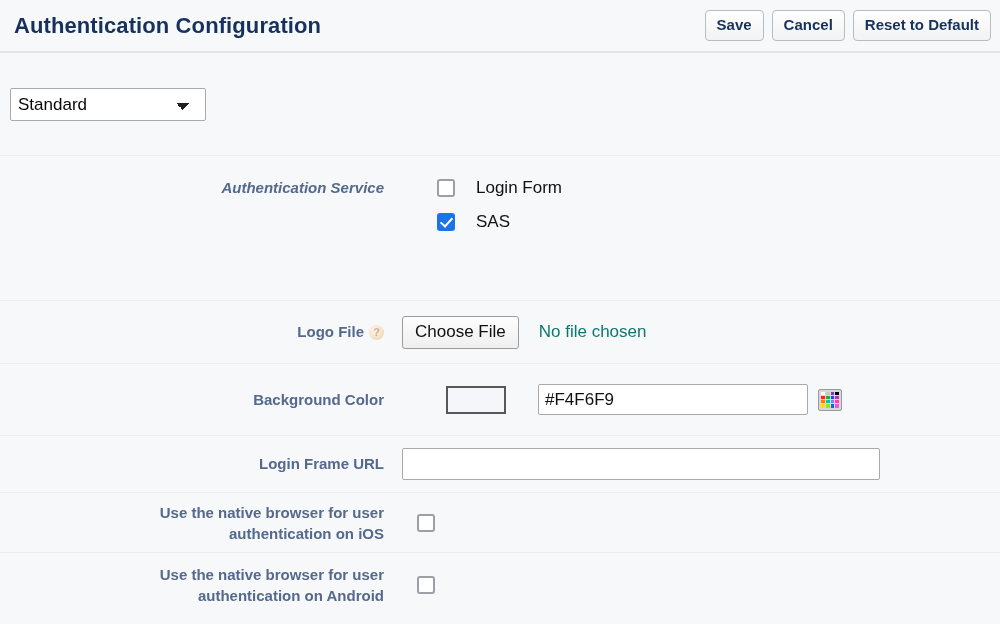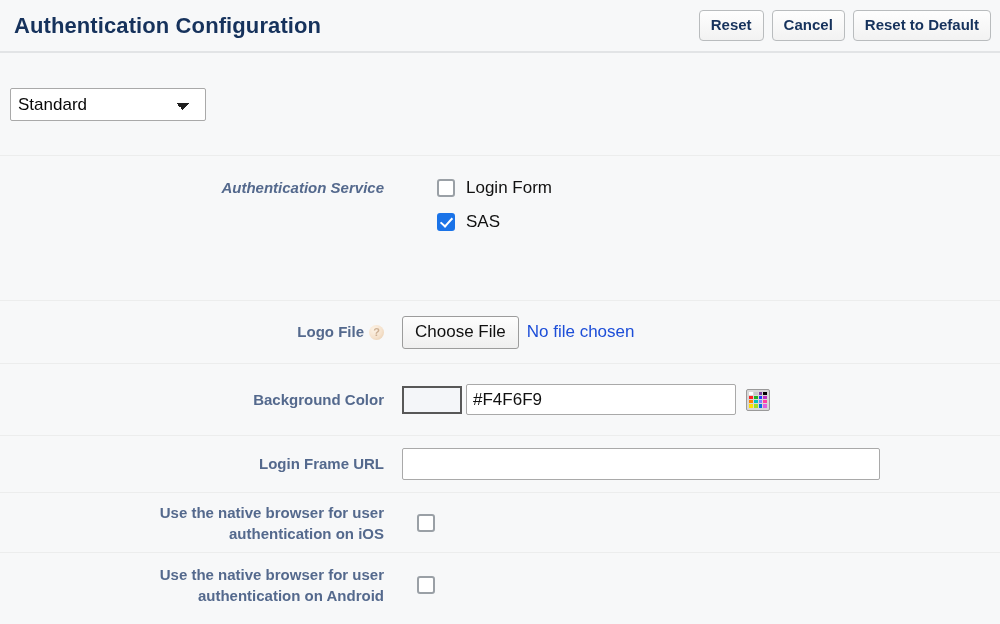--- a/index.html
+++ b/index.html
@@ -103,21 +103,21 @@
     font-size: 11px;
     font-weight: bold;
     line-height: 15px;
     color: #cdb094;
   }
 
   
   .row-logintype  { height: 103px; }
   .row-authsvc    { height: 145px; align-items: flex-start; }
   .row-logofile   { height: 63px; }
-  .row-bgcolor    { height: 72px; }
+  .row-bgcolor    { height: 72px; gap: 44px; }
   .row-frameurl   { height: 57px; }
   .row-ios        { height: 60px; }
   .row-android    { height: 63px; border-bottom: none; }
 
   .row-authsvc .row-label { padding-top: 22px; font-style: italic; }
   .row-authsvc .row-field { padding-top: 22px; }
 
   
   select.select-ctl {
     font-family: "Liberation Sans", sans-serif;
@@ -136,21 +136,21 @@
       linear-gradient(45deg, transparent 50%, #202020 50%),
       linear-gradient(135deg, #202020 50%, transparent 50%);
     background-position:
       calc(100% - 22px) 14px,
       calc(100% - 15px) 14px;
     background-size: 7px 7px, 7px 7px;
     background-repeat: no-repeat;
   }
 
   .checkbox-list { display: flex; flex-direction: column; gap: 14px; padding-left: 35px; }
-  .cb-row { display: flex; align-items: center; gap: 11px; }
+  .cb-row { display: flex; align-items: center; gap: 21px; }
   .cb-label {
     font-size: 17px;
     color: #111111;
     line-height: 20px;
   }
 
   .cbox {
     width: 18px; height: 18px;
     flex: 0 0 18px;
     border: 2px solid #9aa0a6;
@@ -180,22 +180,22 @@
     background: linear-gradient(to bottom, #fdfdfd 0%, #efefef 100%);
     border: 1px solid #9c9c9c;
     border-radius: 3px;
     padding: 5px 12px 6px 12px;
     line-height: 20px;
     cursor: pointer;
     white-space: nowrap;
   }
   .file-status {
     font-size: 17px;
-    color: #1d4ed8;
-    margin-left: 8px;
+    color: #0f766e;
+    margin-left: 20px;
     white-space: nowrap;
   }
 
   .color-swatch {
     width: 60px; height: 28px;
     border: 2px solid #585858;
     background: #f4f6f9;
     cursor: pointer;
     flex: 0 0 60px;
   }
@@ -203,21 +203,21 @@
     font-family: "Liberation Sans", sans-serif;
     font-size: 17px;
     color: #111111;
     background: #ffffff;
     border: 1px solid #a9a9a9;
     border-radius: 2px;
     height: 31px;
     padding: 2px 6px;
     outline: none;
   }
-  .bg-hex { width: 270px; margin-left: 4px; }
+  .bg-hex { width: 270px; margin-left: 32px; }
   .frame-url { width: 478px; height: 32px; }
 
   
   .palette-icon {
     margin-left: 10px;
     width: 24px; height: 22px;
     flex: 0 0 24px;
     border: 1px solid #9a9a9a;
     border-radius: 2px;
     background: #d8d8d8;
@@ -233,21 +233,21 @@
   .cb-lonely { padding-left: 25px; }
 </style>
 </head>
 <body>
 
 <div id="page">
 
   <div class="page-header">
     <div class="page-title">Authentication Configuration</div>
     <div class="header-actions">
-      <button class="btn">Reset</button>
+      <button class="btn">Save</button>
       <button class="btn">Cancel</button>
       <button class="btn">Reset to Default</button>
     </div>
   </div>
 
   <div class="form-rows">
 
     <div class="form-row row-logintype">
       <div class="row-field">
         <select class="select-ctl">

